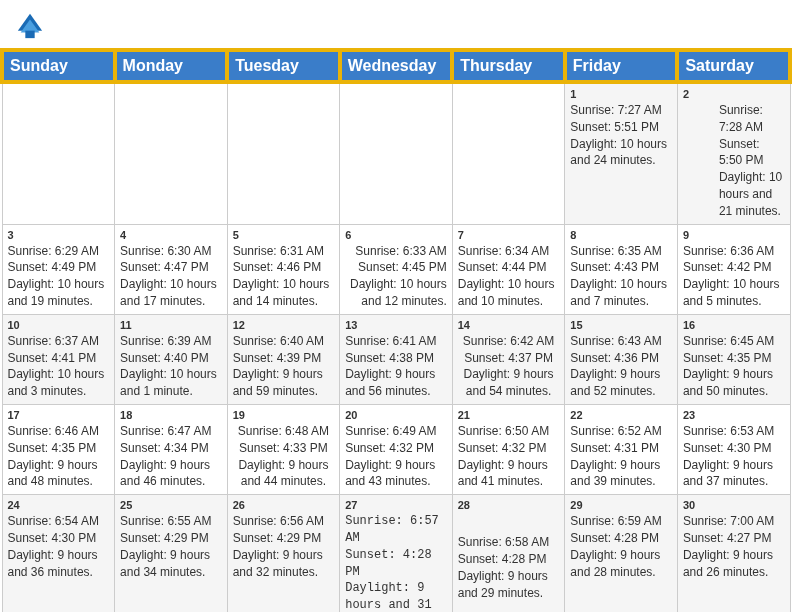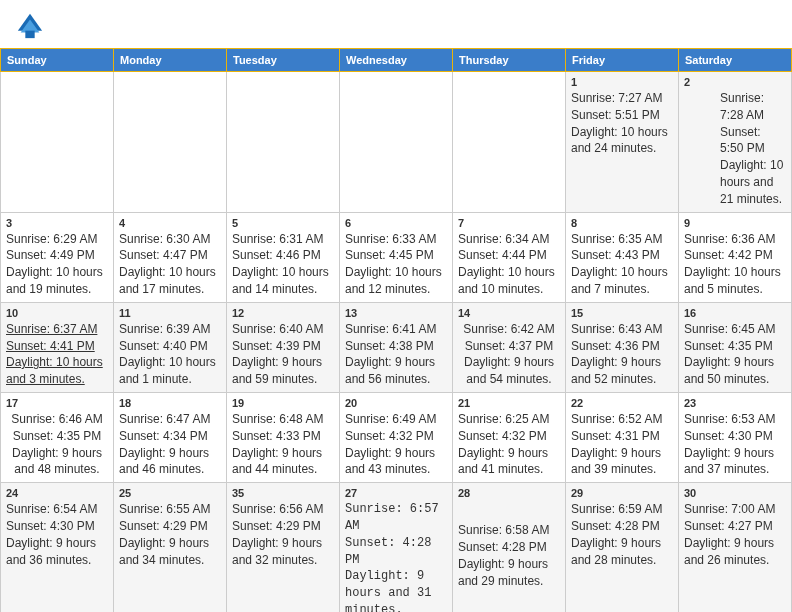--- a/index.html
+++ b/index.html
@@ -26,23 +26,23 @@
     .month-title { font-size: 30px; color: #333; font-weight: normal; }
     .location-title { font-size: 14px; color: #555; }
 
     .calendar { width: 100%; border-collapse: collapse; }
 
     .calendar th {
       background: #3a7dc9;
       color: #fff;
       text-align: left;
       padding: 5px 6px;
-      font-size: 11px;
+      font-size: 16px;
       font-weight: bold;
-      border: 1px solid #eab308;
+      border: 4px solid #eab308;
     }
 
     .calendar td {
       border: 1px solid #ccc;
       vertical-align: top;
       padding: 4px 5px;
       font-size: 9.5px;
       color: #333;
       width: calc(100% / 7);
       height: 82px;
@@ -128,21 +128,21 @@
 Daylight: 10 hours and 17 minutes.</div>
         </td>
         <td>
           <span class="day-num">5</span>
           <div class="day-info" style="white-space: pre-line;">Sunrise: 6:31 AM
 Sunset: 4:46 PM
 Daylight: 10 hours and 14 minutes.</div>
         </td>
         <td>
           <span class="day-num">6</span>
-          <div class="day-info" style="white-space: pre-line;">Sunrise: 6:33 AM
+          <div class="day-info" style="white-space: pre-line; text-align: right;">Sunrise: 6:33 AM
 Sunset: 4:45 PM
 Daylight: 10 hours and 12 minutes.</div>
         </td>
         <td>
           <span class="day-num">7</span>
           <div class="day-info" style="white-space: pre-line;">Sunrise: 6:34 AM
 Sunset: 4:44 PM
 Daylight: 10 hours and 10 minutes.</div>
         </td>
         <td>
@@ -154,21 +154,21 @@
         <td>
           <span class="day-num">9</span>
           <div class="day-info" style="white-space: pre-line;">Sunrise: 6:36 AM
 Sunset: 4:42 PM
 Daylight: 10 hours and 5 minutes.</div>
         </td>
       </tr>
       <tr>
         <td class="shaded">
           <span class="day-num">10</span>
-          <div class="day-info" style="white-space: pre-line; text-decoration: underline;">Sunrise: 6:37 AM
+          <div class="day-info" style="white-space: pre-line;">Sunrise: 6:37 AM
 Sunset: 4:41 PM
 Daylight: 10 hours and 3 minutes.</div>
         </td>
         <td class="shaded">
           <span class="day-num">11</span>
           <div class="day-info" style="white-space: pre-line;">Sunrise: 6:39 AM
 Sunset: 4:40 PM
 Daylight: 10 hours and 1 minute.</div>
         </td>
         <td class="shaded">
@@ -198,45 +198,45 @@
         <td class="shaded">
           <span class="day-num">16</span>
           <div class="day-info" style="white-space: pre-line;">Sunrise: 6:45 AM
 Sunset: 4:35 PM
 Daylight: 9 hours and 50 minutes.</div>
         </td>
       </tr>
       <tr>
         <td>
           <span class="day-num">17</span>
-          <div class="day-info" style="white-space: pre-line; text-align: center;">Sunrise: 6:46 AM
+          <div class="day-info" style="white-space: pre-line;">Sunrise: 6:46 AM
 Sunset: 4:35 PM
 Daylight: 9 hours and 48 minutes.</div>
         </td>
         <td>
           <span class="day-num">18</span>
           <div class="day-info" style="white-space: pre-line;">Sunrise: 6:47 AM
 Sunset: 4:34 PM
 Daylight: 9 hours and 46 minutes.</div>
         </td>
         <td>
           <span class="day-num">19</span>
-          <div class="day-info" style="white-space: pre-line;">Sunrise: 6:48 AM
+          <div class="day-info" style="white-space: pre-line; text-align: center;">Sunrise: 6:48 AM
 Sunset: 4:33 PM
 Daylight: 9 hours and 44 minutes.</div>
         </td>
         <td>
           <span class="day-num">20</span>
           <div class="day-info" style="white-space: pre-line;">Sunrise: 6:49 AM
 Sunset: 4:32 PM
 Daylight: 9 hours and 43 minutes.</div>
         </td>
         <td>
           <span class="day-num">21</span>
-          <div class="day-info" style="white-space: pre-line;">Sunrise: 6:25 AM
+          <div class="day-info" style="white-space: pre-line;">Sunrise: 6:50 AM
 Sunset: 4:32 PM
 Daylight: 9 hours and 41 minutes.</div>
         </td>
         <td>
           <span class="day-num">22</span>
           <div class="day-info" style="white-space: pre-line;">Sunrise: 6:52 AM
 Sunset: 4:31 PM
 Daylight: 9 hours and 39 minutes.</div>
         </td>
         <td>
@@ -253,21 +253,21 @@
 Sunset: 4:30 PM
 Daylight: 9 hours and 36 minutes.</div>
         </td>
         <td class="shaded">
           <span class="day-num">25</span>
           <div class="day-info" style="white-space: pre-line;">Sunrise: 6:55 AM
 Sunset: 4:29 PM
 Daylight: 9 hours and 34 minutes.</div>
         </td>
         <td class="shaded">
-          <span class="day-num">35</span>
+          <span class="day-num">26</span>
           <div class="day-info" style="white-space: pre-line;">Sunrise: 6:56 AM
 Sunset: 4:29 PM
 Daylight: 9 hours and 32 minutes.</div>
         </td>
         <td class="shaded">
           <span class="day-num">27</span>
           <div class="day-info" style="white-space: pre-line; font-family: Liberation Mono, monospace;">Sunrise: 6:57 AM
 Sunset: 4:28 PM
 Daylight: 9 hours and 31 minutes.</div>
         </td>

